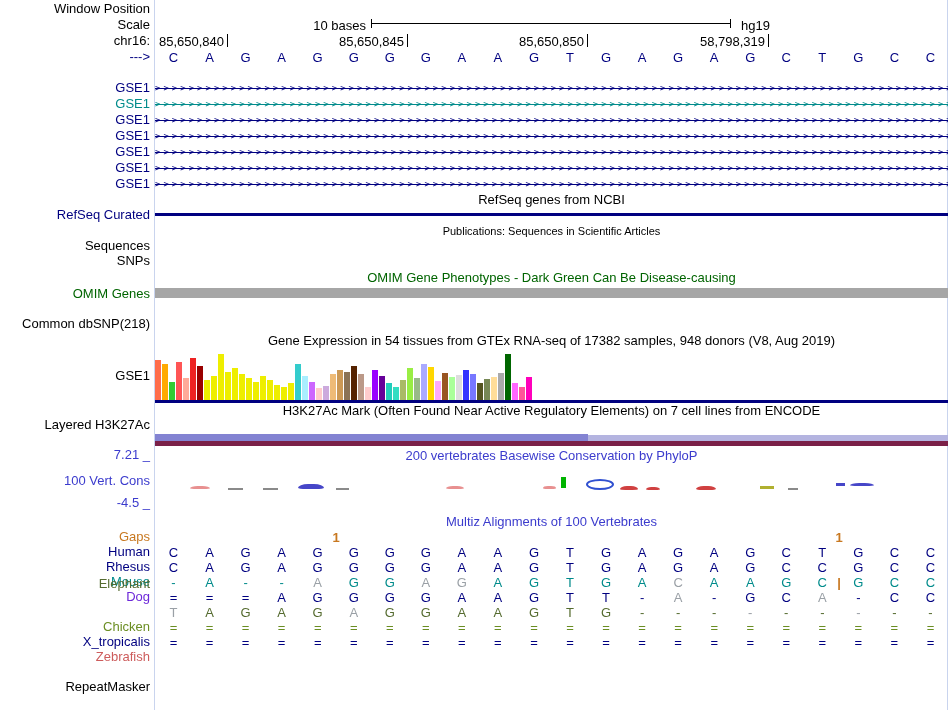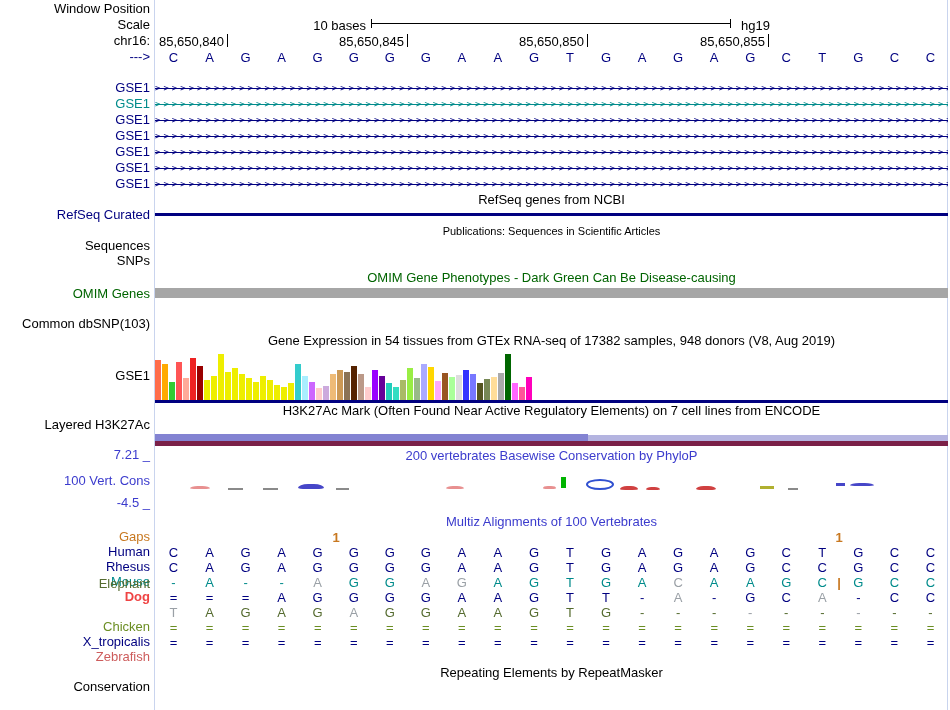--- a/index.html
+++ b/index.html
@@ -44,21 +44,21 @@
   <div class="abs" style="left:741px;top:18px">hg19</div>
 
   <div class="row-label" style="top:34px">chr16:</div>
   <div class="layer">
       <div class="tick-label" style="left: 116px;">85,650,840</div>
       <div class="tick-line" style="left: 227px;"></div>
       <div class="tick-label" style="left: 296px;">85,650,845</div>
       <div class="tick-line" style="left: 407px;"></div>
       <div class="tick-label" style="left: 476px;">85,650,850</div>
       <div class="tick-line" style="left: 587px;"></div>
-      <div class="tick-label" style="left: 657px;">85,650,855</div>
+      <div class="tick-label" style="left: 657px;">58,798,319</div>
       <div class="tick-line" style="left: 768px;"></div>
     </div>
 
   <div class="row-label" style="top:50px;color:#000080">---&gt;</div>
   <div class="layer">
       <div class="base" style="left: 155px;">C</div>
       <div class="base" style="left: 191.045px;">A</div>
       <div class="base" style="left: 227.091px;">G</div>
       <div class="base" style="left: 263.136px;">A</div>
       <div class="base" style="left: 299.182px;">G</div>
@@ -124,21 +124,21 @@
   <div class="hbar" style="top:213px;height:3px;background:#000080"></div>
 
   <div class="center-title small" style="top:224px">Publications: Sequences in Scientific Articles</div>
   <div class="row-label" style="top:239px">Sequences</div>
   <div class="row-label" style="top:254px">SNPs</div>
 
   <div class="center-title" style="top:271px;color:#006400">OMIM Gene Phenotypes - Dark Green Can Be Disease-causing</div>
   <div class="row-label" style="top:287px;color:#006400">OMIM Genes</div>
   <div class="hbar" style="top:288px;height:10px;background:#a6a6a6"></div>
 
-  <div class="row-label" style="top:317px">Common dbSNP(103)</div>
+  <div class="row-label" style="top:317px">Common dbSNP(218)</div>
 
   <div class="center-title" style="top:334px">Gene Expression in 54 tissues from GTEx RNA-seq of 17382 samples, 948 donors (V8, Aug 2019)</div>
   <div class="row-label" style="top:369px">GSE1</div>
   <div class="abs" style="left:0;top:352px;width:950px;height:48px">
       <div class="gtex-bar" style="left: 155px; top: 8px; height: 40px; background: rgb(255, 109, 74);"></div>
       <div class="gtex-bar" style="left: 162px; top: 12px; height: 36px; background: rgb(255, 170, 0);"></div>
       <div class="gtex-bar" style="left: 169px; top: 30px; height: 18px; background: rgb(51, 204, 51);"></div>
       <div class="gtex-bar" style="left: 176px; top: 10px; height: 38px; background: rgb(255, 85, 85);"></div>
       <div class="gtex-bar" style="left: 183px; top: 26px; height: 22px; background: rgb(255, 170, 153);"></div>
       <div class="gtex-bar" style="left: 190px; top: 6px; height: 42px; background: rgb(238, 34, 34);"></div>
@@ -290,21 +290,21 @@
       <div class="mcell" style="left: 623.591px; top: 575px; color: rgb(0, 139, 139);">A</div>
       <div class="mcell" style="left: 659.636px; top: 575px; color: rgb(154, 160, 166);">C</div>
       <div class="mcell" style="left: 695.682px; top: 575px; color: rgb(0, 139, 139);">A</div>
       <div class="mcell" style="left: 731.727px; top: 575px; color: rgb(0, 139, 139);">A</div>
       <div class="mcell" style="left: 767.773px; top: 575px; color: rgb(0, 139, 139);">G</div>
       <div class="mcell" style="left: 803.818px; top: 575px; color: rgb(0, 139, 139);">C</div>
       <div class="mcell" style="left: 839.864px; top: 575px; color: rgb(0, 139, 139);">G</div>
       <div class="mcell" style="left: 875.909px; top: 575px; color: rgb(0, 139, 139);">C</div>
       <div class="mcell" style="left: 911.955px; top: 575px; color: rgb(0, 139, 139);">C</div>
       <div class="mmark" style="left: 833px; top: 575px; color: rgb(200, 120, 32);">|</div>
-      <div class="row-label" style="top: 590px; color: #ef4444; font-weight: bold;">Dog</div>
+      <div class="row-label" style="top: 590px; color: #6d28d9;">Dog</div>
       <div class="mcell" style="left: 155px; top: 590px; color: rgb(0, 0, 128);">=</div>
       <div class="mcell" style="left: 191.045px; top: 590px; color: rgb(0, 0, 128);">=</div>
       <div class="mcell" style="left: 227.091px; top: 590px; color: rgb(0, 0, 128);">=</div>
       <div class="mcell" style="left: 263.136px; top: 590px; color: rgb(0, 0, 128);">A</div>
       <div class="mcell" style="left: 299.182px; top: 590px; color: rgb(0, 0, 128);">G</div>
       <div class="mcell" style="left: 335.227px; top: 590px; color: rgb(0, 0, 128);">G</div>
       <div class="mcell" style="left: 371.273px; top: 590px; color: rgb(0, 0, 128);">G</div>
       <div class="mcell" style="left: 407.318px; top: 590px; color: rgb(0, 0, 128);">G</div>
       <div class="mcell" style="left: 443.364px; top: 590px; color: rgb(0, 0, 128);">A</div>
       <div class="mcell" style="left: 479.409px; top: 590px; color: rgb(0, 0, 128);">A</div>
@@ -385,15 +385,14 @@
       <div class="mcell" style="left: 695.682px; top: 635px; color: rgb(0, 0, 128);">=</div>
       <div class="mcell" style="left: 731.727px; top: 635px; color: rgb(0, 0, 128);">=</div>
       <div class="mcell" style="left: 767.773px; top: 635px; color: rgb(0, 0, 128);">=</div>
       <div class="mcell" style="left: 803.818px; top: 635px; color: rgb(0, 0, 128);">=</div>
       <div class="mcell" style="left: 839.864px; top: 635px; color: rgb(0, 0, 128);">=</div>
       <div class="mcell" style="left: 875.909px; top: 635px; color: rgb(0, 0, 128);">=</div>
       <div class="mcell" style="left: 911.955px; top: 635px; color: rgb(0, 0, 128);">=</div>
       <div class="row-label" style="top: 650px; color: rgb(205, 92, 92);">Zebrafish</div>
     </div>
 
-  <div class="center-title" style="top:666px">Repeating Elements by RepeatMasker</div>
-  <div class="row-label" style="top:680px">Conservation</div>
+  <div class="row-label" style="top:680px">RepeatMasker</div>
 </div>
 
 </body></html>

